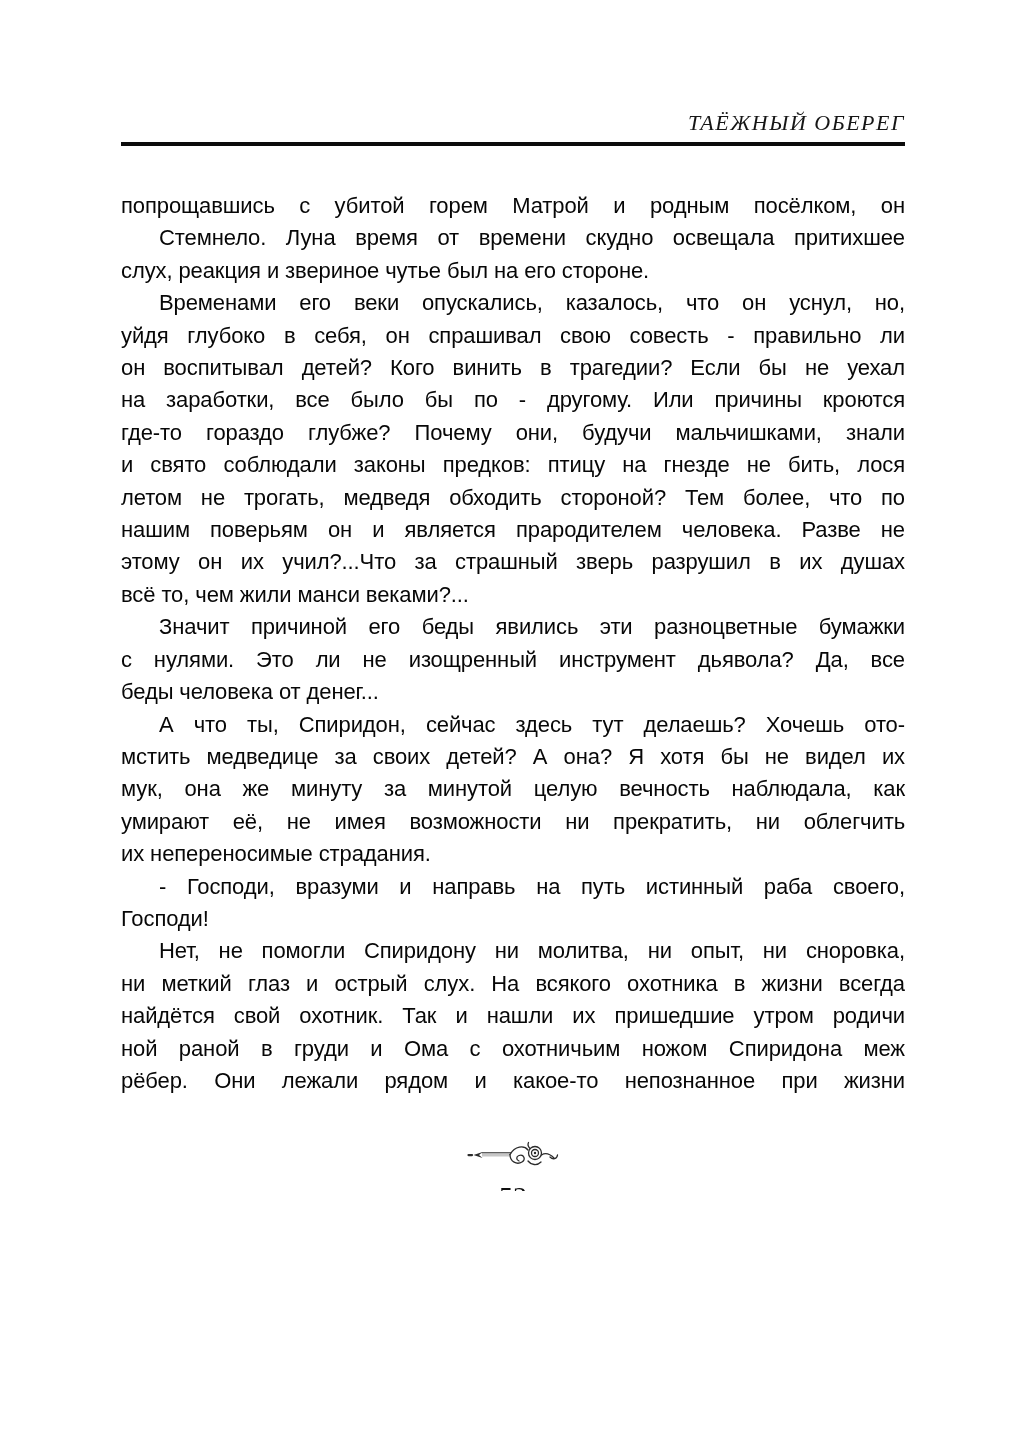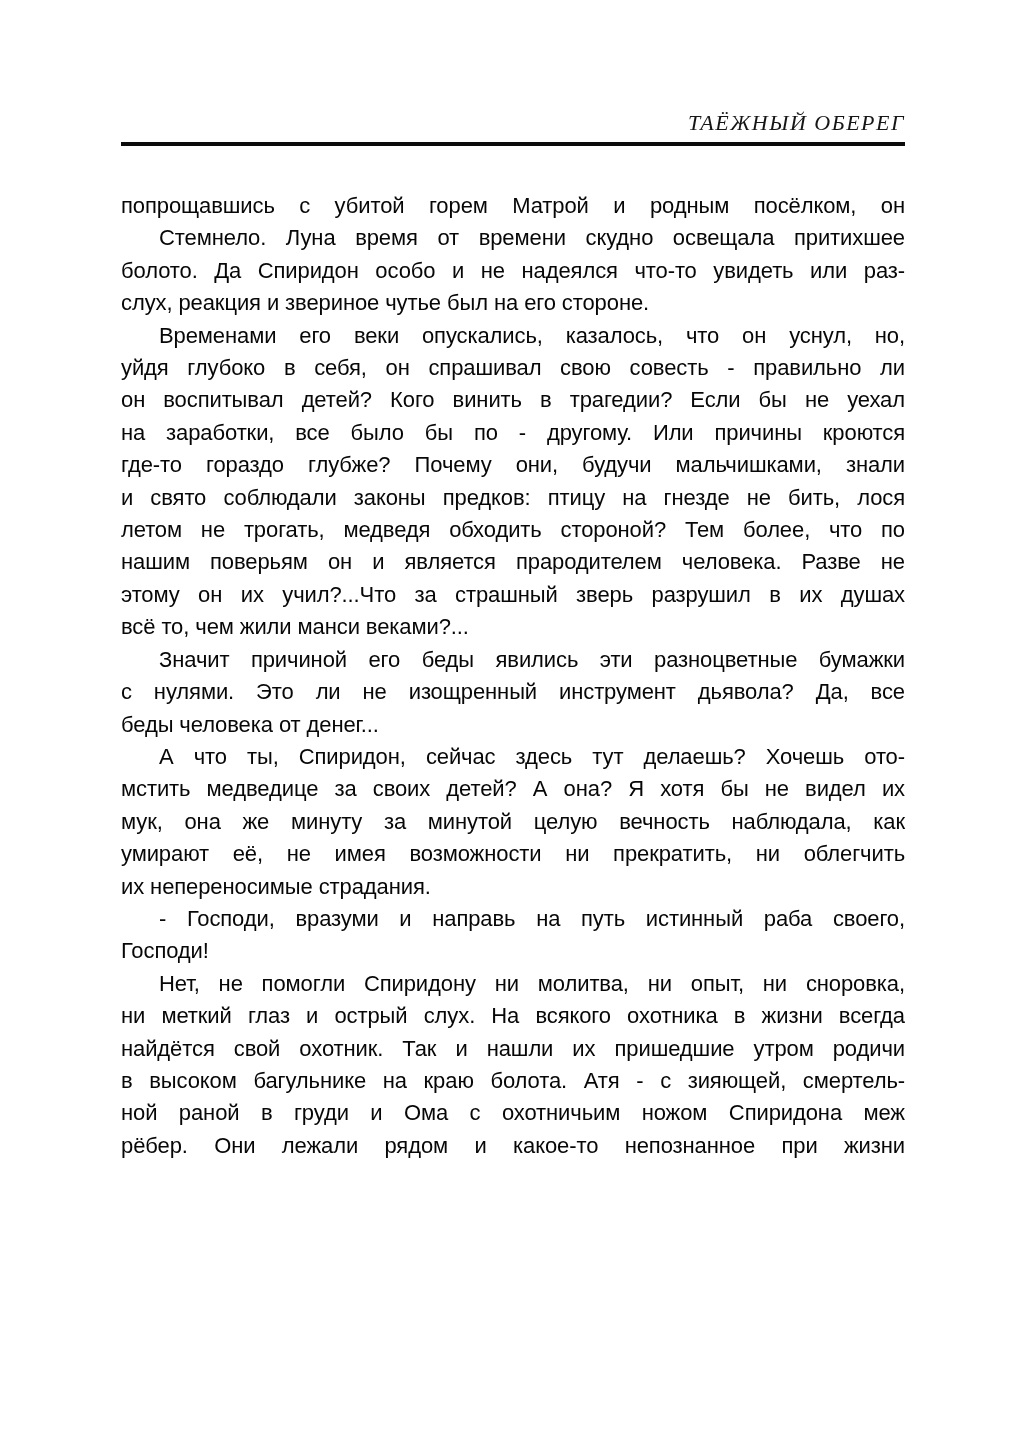--- a/index.html
+++ b/index.html
@@ -73,21 +73,20 @@
 <div class="page">
 
   <div class="running-head">ТАЁЖНЫЙ ОБЕРЕГ</div>
 
   <div class="header-rule"></div>
 
   <div class="body-text">
 
   <div class="line j">попрощавшись с убитой горем Матрой и родным посёлком, он</div>
       <div class="line indent j">Стемнело. Луна время от времени скудно освещала притихшее</div>
-      <div class="line j">болото. Да Спиридон особо и не надеялся что-то увидеть или раз-</div>
       <div class="line">слух, реакция и звериное чутье был на его стороне.</div>
       <div class="line indent j">Временами его веки опускались, казалось, что он уснул, но,</div>
       <div class="line j">уйдя глубоко в себя, он спрашивал свою совесть - правильно ли</div>
       <div class="line j">он воспитывал детей? Кого винить в трагедии? Если бы не уехал</div>
       <div class="line j">на заработки, все было бы по - другому. Или причины кроются</div>
       <div class="line j">где-то гораздо глубже? Почему они, будучи мальчишками, знали</div>
       <div class="line j">и свято соблюдали законы предков: птицу на гнезде не бить, лося</div>
       <div class="line j">летом не трогать, медведя обходить стороной? Тем более, что по</div>
       <div class="line j">нашим поверьям он и является прародителем человека. Разве не</div>
       <div class="line j">этому он их учил?...Что за страшный зверь разрушил в их душах</div>
@@ -98,21 +97,20 @@
       <div class="line indent j">А что ты, Спиридон, сейчас здесь тут делаешь? Хочешь ото-</div>
       <div class="line j">мстить медведице за своих детей? А она? Я хотя бы не видел их</div>
       <div class="line j">мук, она же минуту за минутой целую вечность наблюдала, как</div>
       <div class="line j">умирают её, не имея возможности ни прекратить, ни облегчить</div>
       <div class="line">их непереносимые страдания.</div>
       <div class="line indent j">- Господи, вразуми и направь на путь истинный раба своего,</div>
       <div class="line">Господи!</div>
       <div class="line indent j">Нет, не помогли Спиридону ни молитва, ни опыт, ни сноровка,</div>
       <div class="line j">ни меткий глаз и острый слух. На всякого охотника в жизни всегда</div>
       <div class="line j">найдётся свой охотник. Так и нашли их пришедшие утром родичи</div>
-      <div class="line j">в высоком багульнике на краю болота. Атя - с зияющей, смертель-</div>
       <div class="line j">ной раной в груди и Ома с охотничьим ножом Спиридона меж</div>
       <div class="line j">рёбер. Они лежали рядом и какое-то непознанное при жизни</div>
     </div>
 
   <div class="footer">
 
     <svg class="flourish left" width="92" height="32" viewBox="0 0 184 64" xmlns="http://www.w3.org/2000/svg">
       <g stroke="#2b2b2b" fill="none" stroke-width="2.6" stroke-linecap="round">
         <path d="M3 32 h7" stroke-width="4.5"></path>
         <path d="M31 26 L13 32 L31 38 L24 32 Z" fill="#2b2b2b" stroke="none"></path>

